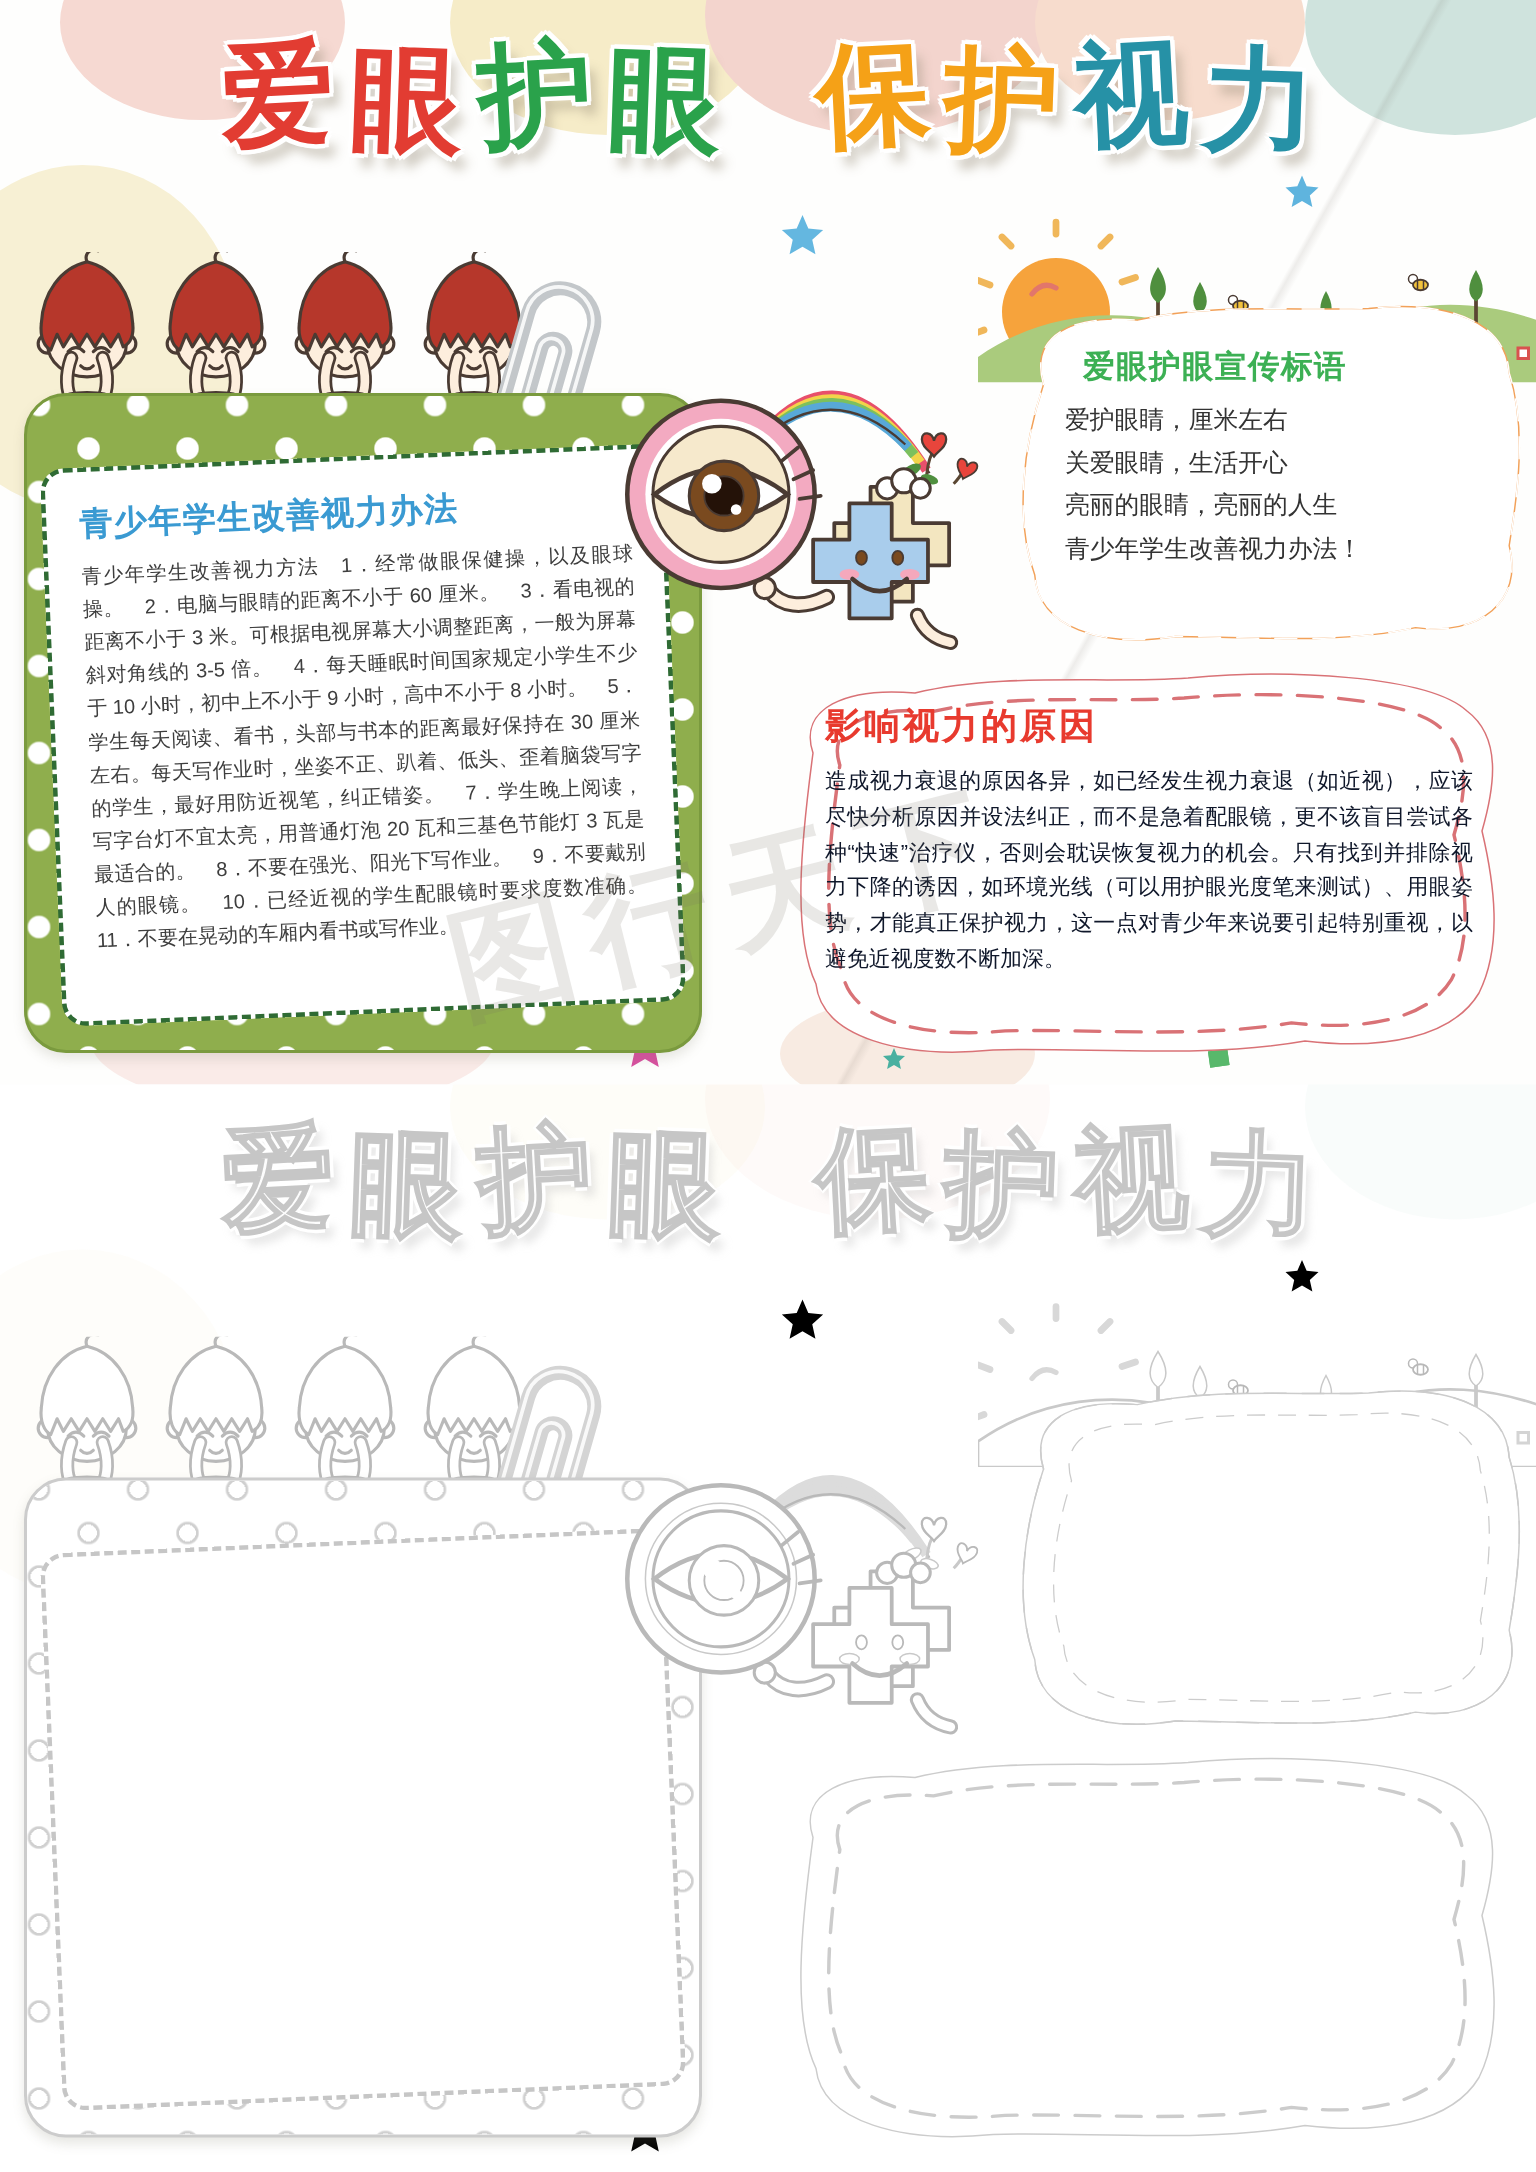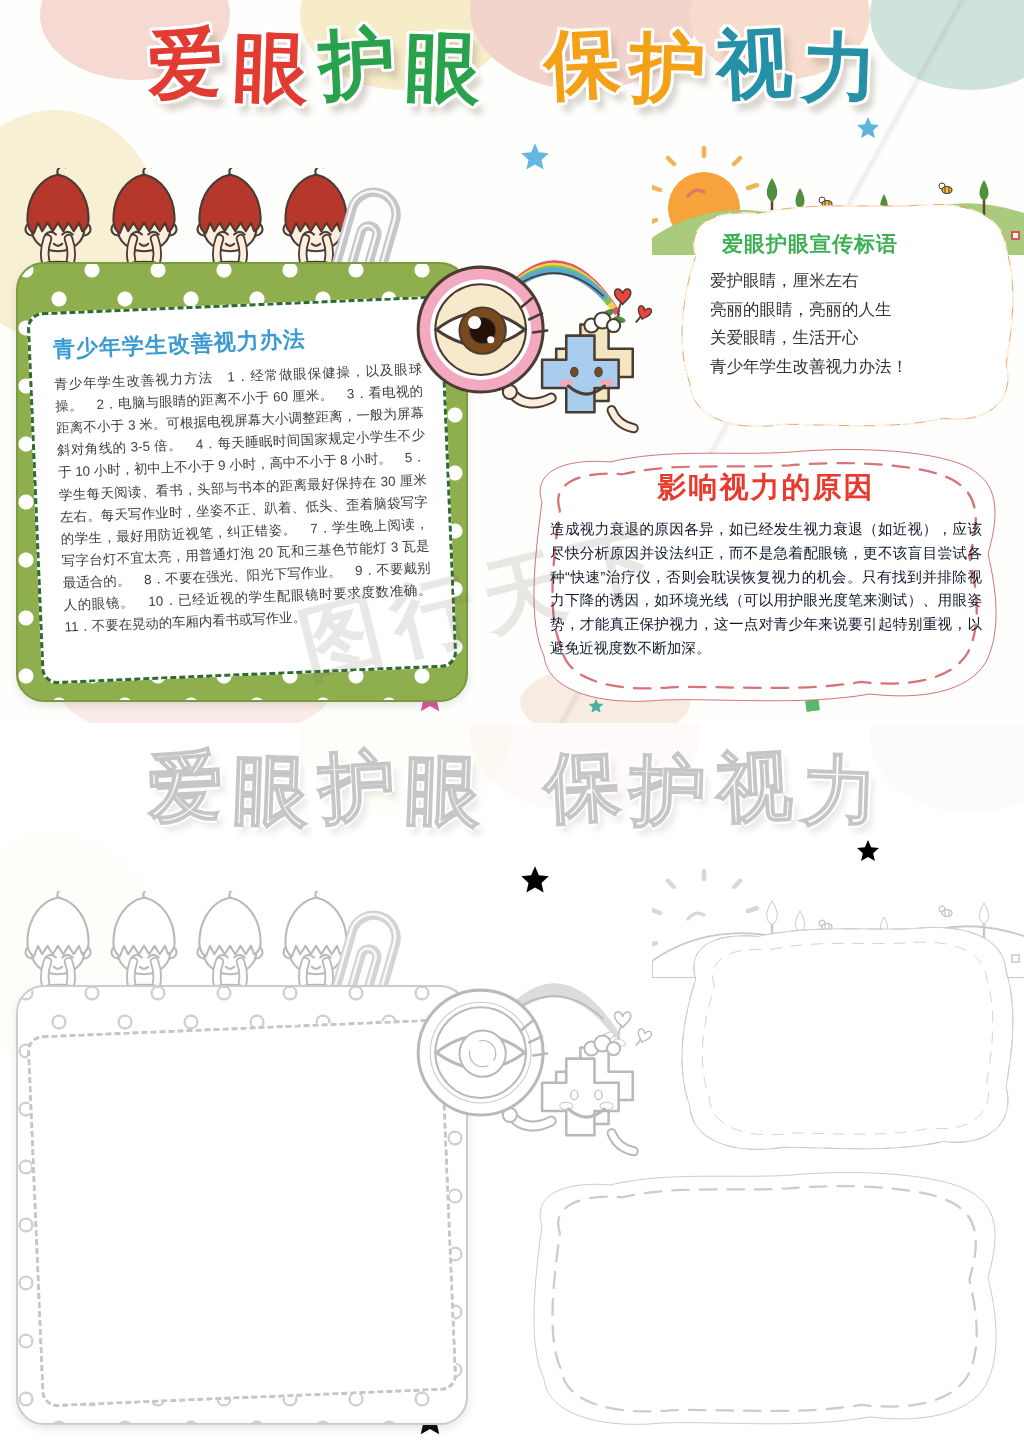--- a/index.html
+++ b/index.html
@@ -85,21 +85,21 @@
   .hills-svg{position:absolute;left:0;top:0;width:390px;height:113px;}
   .road-svg{position:absolute;left:0;top:48px;width:390px;height:246px;}
   .road-text{position:absolute;left:58px;top:88px;right:34px;}
   .road-text h2{margin:0 0 8px 12px;font-size:21px;font-weight:bold;color:#3cb054;letter-spacing:1px;}
   .slogans span{display:block;font-size:16.5px;line-height:1.74;color:#333;}
 
   
   .red-zone{position:absolute;left:504px;top:436px;width:518px;height:288px;}
   .red-svg{position:absolute;inset:0;width:518px;height:288px;}
   .rf-text{position:absolute;left:46px;right:40px;top:32px;}
-  .rf-title{margin:0 0 10px 0;text-align:center;font-size:29px;font-weight:bold;color:#e83a2e;letter-spacing:2px;}
+  .rf-title{margin:0 0 10px 0;text-align:left;font-size:24px;font-weight:bold;color:#e83a2e;letter-spacing:2px;}
   .rf-body{margin:0;font-size:14.6px;line-height:1.63;color:#0f172a;text-align:justify;}
 
   
   .star{position:absolute;}
   .deco-square{position:absolute;background:var(--sq);border:1.5px solid var(--sq-bd);}
   .watermark{position:absolute;left:296px;top:548px;font-size:82px;font-weight:bold;
       color:rgba(120,110,100,.16);transform:rotate(-14deg);letter-spacing:12px;white-space:nowrap;}
 </style>
 </head>
 <body>
@@ -299,22 +299,22 @@
       <svg class="hills-svg">
           <use href="#hills"></use>
         </svg>
       <svg class="road-svg">
           <use href="#roadframe"></use>
         </svg>
       <div class="road-text">
         <h2>爱眼护眼宣传标语</h2>
         <div class="slogans">
           <span>爱护眼睛，厘米左右</span>
+          <span>关爱眼睛，生活开心</span>
           <span>亮丽的眼睛，亮丽的人生</span>
-          <span>关爱眼睛，生活开心</span>
           <span>青少年学生改善视力办法！</span>
         </div>
       </div>
     </div>
 
     <div class="red-zone">
       <svg class="red-svg">
           <use href="#redframe"></use>
         </svg>
       <div class="rf-text">

